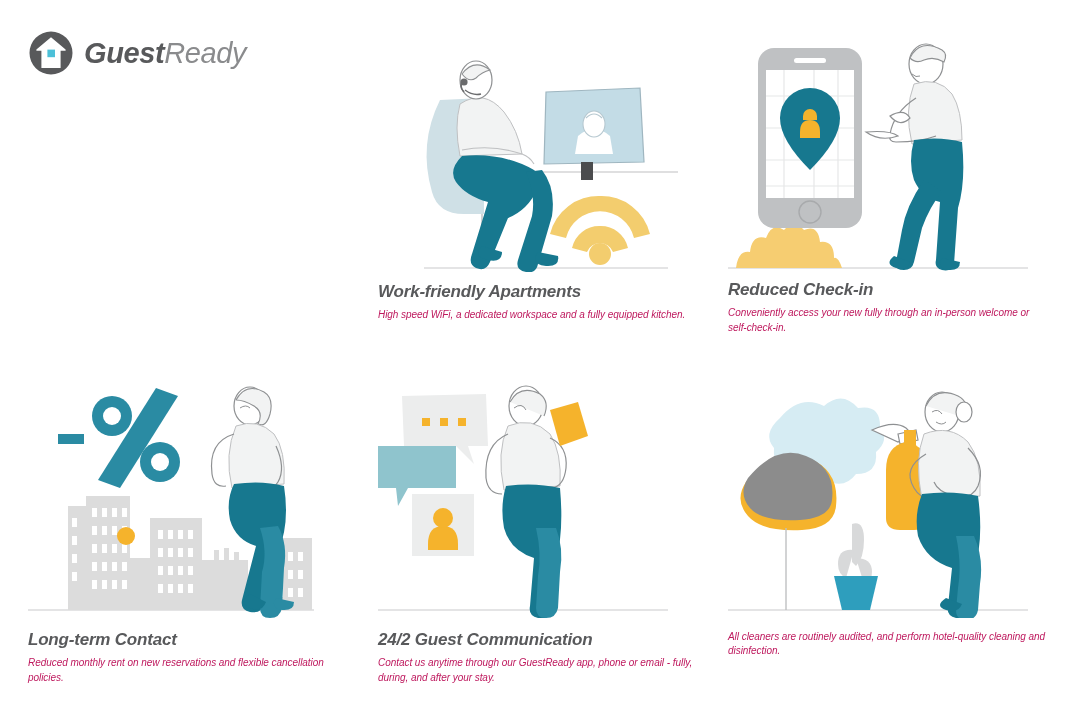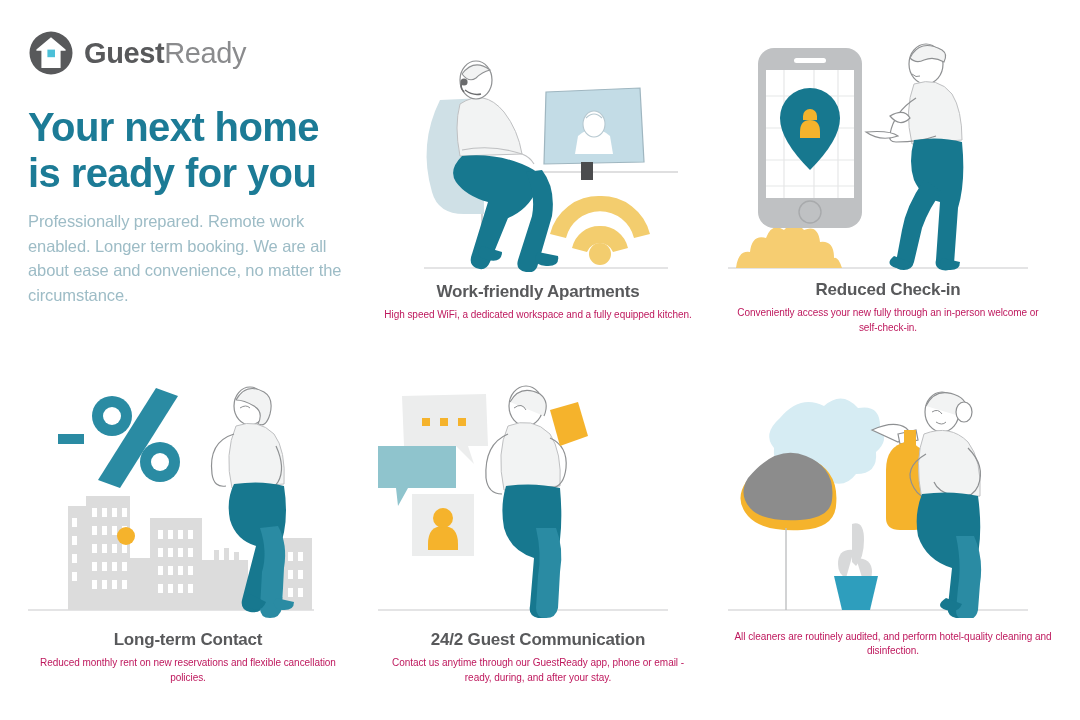--- a/index.html
+++ b/index.html
@@ -4,42 +4,42 @@
 <style>
   html,body{margin:0;padding:0;}
   body{
     width:1080px;height:720px;
     background:#ffffff;
     font-family:"Liberation Sans", sans-serif;
     overflow:hidden;
     position:relative;
     color:#58595b;
   }
-  .page{position:relative;width:1080px;height:624px;}
+  .page{position:relative;width:1080px;height:624px;font-style:italic;}
 
   
   .logo{position:absolute;left:28px;top:30px;display:flex;align-items:center;gap:10px;}
   .logo-mark{width:46px;height:46px;flex:0 0 46px;}
   .logo-text{font-size:29px;letter-spacing:-0.4px;line-height:1;white-space:nowrap;}
   .logo-text .b{font-weight:bold;color:#58595b;}
   .logo-text .l{font-weight:normal;color:#8a8b8d;}
 
   
   .hero{position:absolute;left:28px;top:104px;width:340px;}
   .hero h1{
     margin:0;font-size:40px;line-height:1.16;font-weight:bold;
     color:#1c7b96;letter-spacing:-0.6px;
   }
   .hero p{
     margin:12px 0 0 0;font-size:16.5px;line-height:1.5;
     color:#9dbcc6;letter-spacing:-0.1px;
   }
 
   
-  .card{position:absolute;text-align:center;}
+  .card{position:absolute;}
   .card h3{
     margin:0;font-size:17px;font-weight:bold;color:#58595b;
     letter-spacing:-0.2px;line-height:1.2;
   }
   .card p{
     margin:6px 0 0 0;font-size:10px;line-height:1.42;color:#be185d;
     letter-spacing:-0.05px;
   }
 
   .c1{left:378px;top:40px;width:320px;}
@@ -64,27 +64,20 @@
         <path d="M23 1.5A21.5 21.5 0 1 0 44.5 23 21.5 21.5 0 0 0 23 1.5Z
                  M23 7.2 L37.6 19.6 L37.6 20.8 L32.6 20.8 L32.6 38.0 L13.4 38.0 L13.4 20.8 L8.4 20.8 L8.4 19.6 Z" fill="#58595b" fill-rule="evenodd"></path>
         <rect x="19.4" y="19.6" width="7.6" height="7.6" fill="#4cc0d8"></rect>
       </svg>
     </span>
     <span class="logo-text">
       <span class="b">Guest</span><span class="l">Ready</span>
     </span>
   </div>
 
-  <div class="hero">
-    <h1>
-      <span>Your next home</span><br>
-      <span>is ready for you</span>
-    </h1>
-    <p>Professionally prepared. Remote work enabled. Longer term booking. We are all about ease and convenience, no matter the circumstance.</p>
-  </div>
 
   <div class="card c1">
     <div class="art-box">
       <svg width="320" height="232" viewBox="0 0 320 232">
 
         <line x1="46" y1="228" x2="290" y2="228" stroke="#c9cacb" stroke-width="1.2"></line>
 
         <line x1="148" y1="132" x2="300" y2="132" stroke="#bfc0c2" stroke-width="1.2"></line>
 
         <path d="M168 52 L262 48 L266 122 L166 124 Z" fill="#c3dce6" stroke="#9fb6c0" stroke-width="1.2"></path>
@@ -313,21 +306,21 @@
         <path d="M172 60 q18 8 16 30 q-2 18 -14 20" fill="none" stroke="#8e9092" stroke-width="1.2"></path>
 
         <path d="M172 32 L200 24 L210 58 L182 68 Z" fill="#f5b32c"></path>
 
         <path d="M128 108 q28 -4 54 2 q4 44 -4 72 l-4 50 q-2 10 -14 8 q-10 -2 -8 -12 l4 -48 q-24 -8 -30 -30 q-4 -22 2 -42 Z" fill="#17788f"></path>
         <path d="M158 150 q6 26 2 48 l-2 32 q0 10 10 10 q10 0 12 -10 l2 -36 q4 -24 -4 -44 Z" fill="#2a8ba3"></path>
       </svg>
     </div>
     <div class="txt">
       <h3>24/2 Guest Communication</h3>
-      <p>Contact us anytime through our GuestReady app, phone or email - ready, during, and after your stay.</p>
+      <p>Contact us anytime through our GuestReady app, phone or email - fully, during, and after your stay.</p>
     </div>
   </div>
 
   <div class="card c5">
     <div class="art-box" style="height:240px">
       <svg width="330" height="240" viewBox="0 0 330 240">
         <line x1="0" y1="232" x2="300" y2="232" stroke="#c9cacb" stroke-width="1.2"></line>
 
         <path d="M52 40 q20 -24 44 -12 q18 -16 34 2 q22 -4 22 18 q10 14 -4 26 q2 22 -20 22 q-12 16 -30 6 q-20 10 -32 -8 q-22 -2 -20 -24 q-12 -14 6 -30 Z" fill="#d6ecf3"></path>
 

